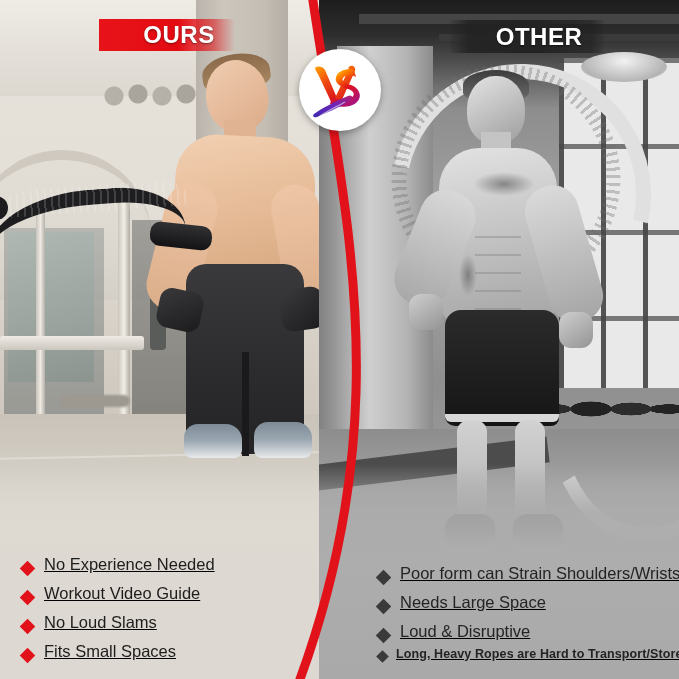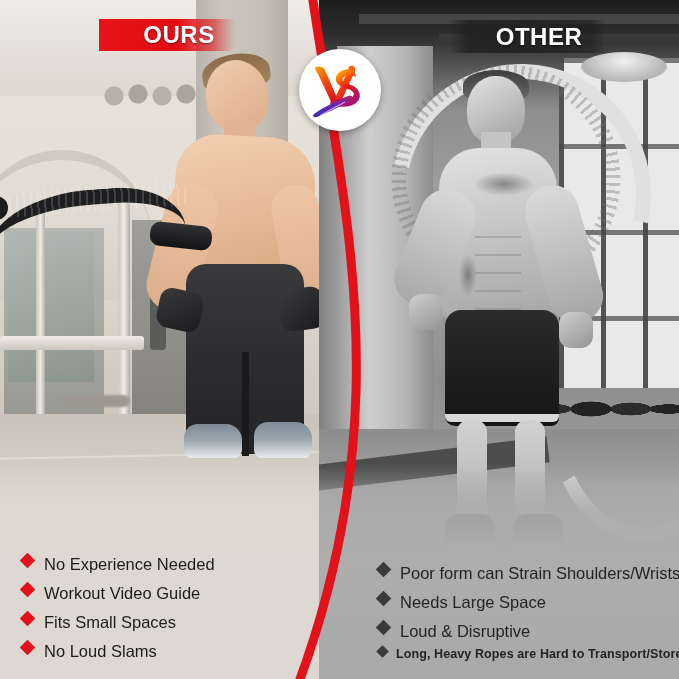--- a/index.html
+++ b/index.html
@@ -550,22 +550,23 @@
     position: absolute;
     list-style: none;
     margin: 0;
     padding: 0;
   }
   .bullets-left { left: 22px; bottom: 18px; width: 320px; }
   .bullets-right { left: 378px; bottom: 18px; width: 296px; }
 
   .bullet-row {
     display: flex;
-    align-items: flex-start;
+    align-items: flex-end;
     margin-bottom: 10px;
+    text-decoration: underline;
   }
   .bullets-left .bullet-row:last-child,
   .bullets-right .bullet-row:last-child { margin-bottom: 0; }
 
   .diamond {
     flex: 0 0 auto;
     width: 11px; height: 11px;
     margin-right: 11px;
     transform: rotate(45deg);
   }
@@ -722,25 +723,25 @@
     <li class="bullet-row">
       <span class="diamond diamond-red"></span>
       <span class="bullet-text">No Experience Needed</span>
     </li>
     <li class="bullet-row">
       <span class="diamond diamond-red"></span>
       <span class="bullet-text">Workout Video Guide</span>
     </li>
     <li class="bullet-row">
       <span class="diamond diamond-red"></span>
-      <span class="bullet-text">Fits Small Spaces</span>
+      <span class="bullet-text">No Loud Slams</span>
     </li>
     <li class="bullet-row">
       <span class="diamond diamond-red"></span>
-      <span class="bullet-text">No Loud Slams</span>
+      <span class="bullet-text">Fits Small Spaces</span>
     </li>
   </ul>
 
   <ul class="bullets bullets-right">
     <li class="bullet-row">
       <span class="diamond diamond-dark"></span>
       <span class="bullet-text dark-panel">Poor form can Strain Shoulders/Wrists</span>
     </li>
     <li class="bullet-row">
       <span class="diamond diamond-dark"></span>

